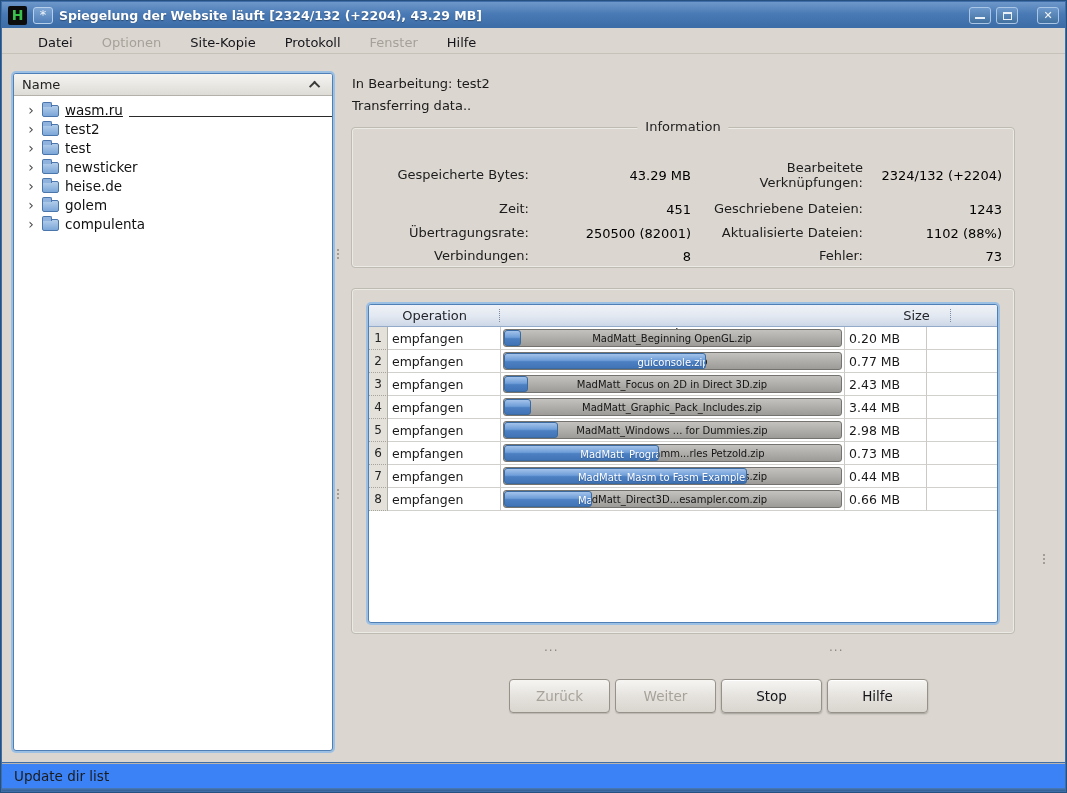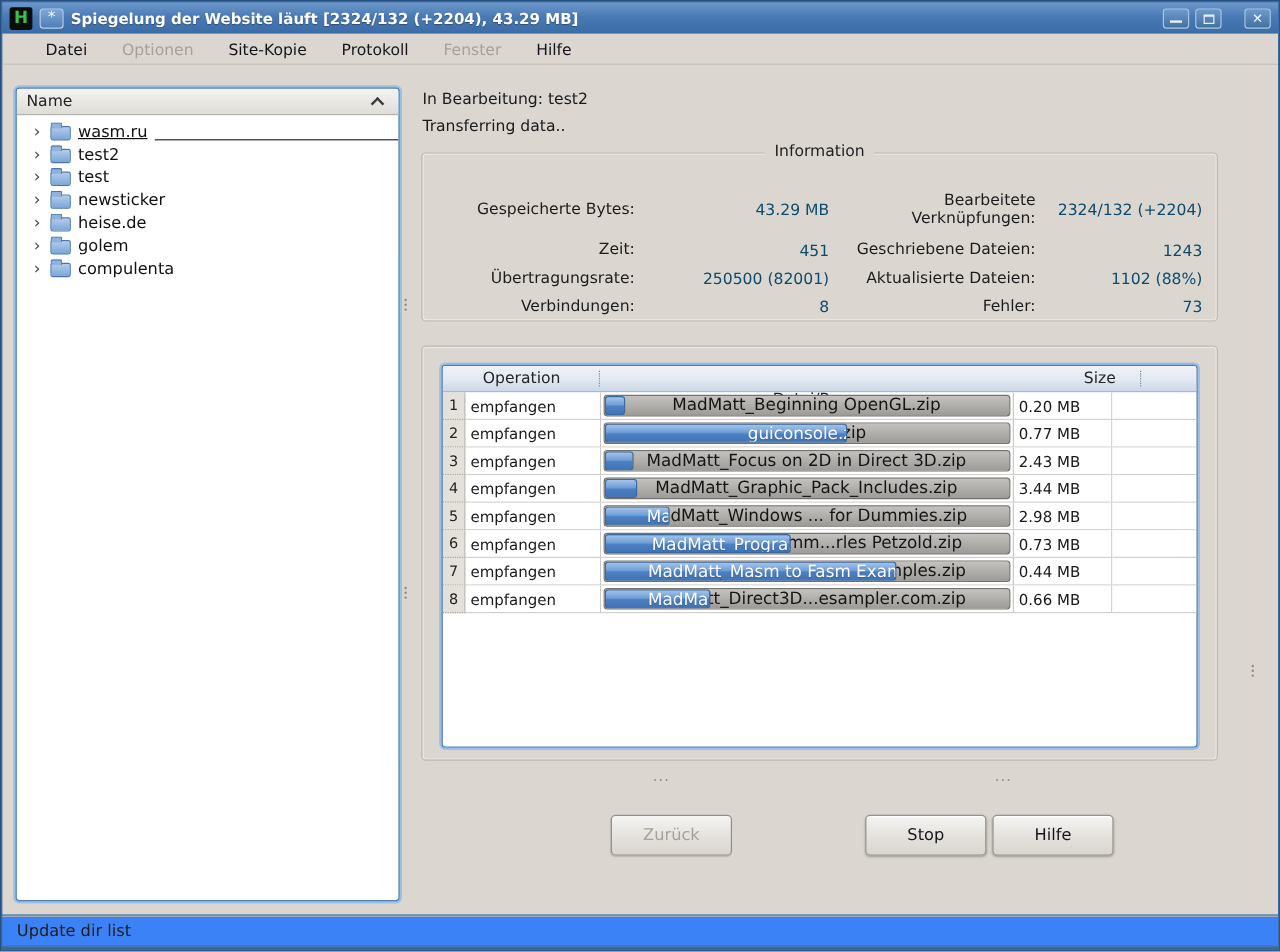--- a/index.html
+++ b/index.html
@@ -80,21 +80,21 @@
   .gb-info { left:349px; top:73px; width:664px; height:141px;text-align:right; }
   .gb-title { position:absolute; top:-9px; left:50%; transform:translateX(-50%);
               background:#dbd7d0; padding:0 8px; font-size:13px; color:#222; white-space:nowrap; }
   .info-grid { position:absolute; left:19px; right:12px; top:26px; }
   .info-row { display:grid; grid-template-columns:158px 162px 172px 1fr; align-items:center; }
   .info-row.r1 { height:42px; }
   .info-row.r2 { height:26px; }
   .info-row.r3 { height:22px; }
   .info-row.r4 { height:24px; }
   .ilabel { color:#1c1c1c; line-height:1.18; }
-  .ivalue { color:#0c4a6e; }
+  .ivalue { color:#000000; }
 
   .gb-table { left:349px; top:234px; width:664px; height:346px; }
 
   
   .ttable { position:absolute; left:16px; top:15px; width:630px; height:319px;
             background:#ffffff; border:1px solid #4f7fb4; border-radius:3px;
             box-shadow:0 0 0 2px #9cc0e4; overflow:hidden; }
   .t-header { display:flex; height:22px;
               background:linear-gradient(180deg,#eff2f7 0%,#e2e8f1 55%,#ccd7e7 100%);
               border-bottom:1px solid #93abc9; font-size:13px; color:#23252a;gap:46px; }
@@ -112,21 +112,21 @@
            border-right:1px solid #b3b0aa; border-bottom:1px dotted #a6a39c; font-size:12px; }
   .c-op { width:113px; padding-left:4px; background:#fff; }
   .c-prog { width:344px; background:#fff; padding:2px; }
   .c-size { width:82px; padding-left:4px; background:#fff; }
   .c-fill { flex:1 1 auto; border-right:none; background:#fff; }
 
   .trough { position:relative; width:100%; height:100%;
             background:linear-gradient(180deg,#c4c2bf,#9d9b97);
             border:1px solid #75736f; border-radius:3px; overflow:hidden; }
   .pt { position:absolute; left:0; top:0; width:336px; height:17px; line-height:17px;
-        text-align:center; white-space:nowrap; font-size:14px; }
+        text-align:center; white-space:nowrap; font-size:10px; }
   .pt.dark { color:#151515; }
   .pt.light { color:#ffffff; text-shadow:0 1px 1px rgba(30,60,110,.4); }
   .fill { position:absolute; left:0; top:0; bottom:0; overflow:hidden; border-radius:3px;
           background:linear-gradient(180deg,#a3c3ea 0%,#6f9ed8 45%,#4c80c2 55%,#4174b6 100%);
           border:1px solid #3a6aa0; }
 
   
   .dots { position:absolute; color:#8a877f; font-size:12px; letter-spacing:1px; }
 
   
@@ -391,20 +391,21 @@
           <div class="c c-size">0.66 MB</div>
           <div class="c c-fill"></div>
         </div>
       </div>
     </div>
 
     <div class="dots" style="left:542px; top:586px;">...</div>
     <div class="dots" style="left:827px; top:586px;">...</div>
 
     <div class="btn disabled" style="left:507px;">Zurück</div>
+    <div class="btn disabled" style="left:613px;">Weiter</div>
     <div class="btn" style="left:719px;">Stop</div>
     <div class="btn" style="left:825px;">Hilfe</div>
   </div>
 
   <div class="statusbar">
     <span>Update dir list</span>
   </div>
   <div class="frame-bottom"></div>
 </div>
 

